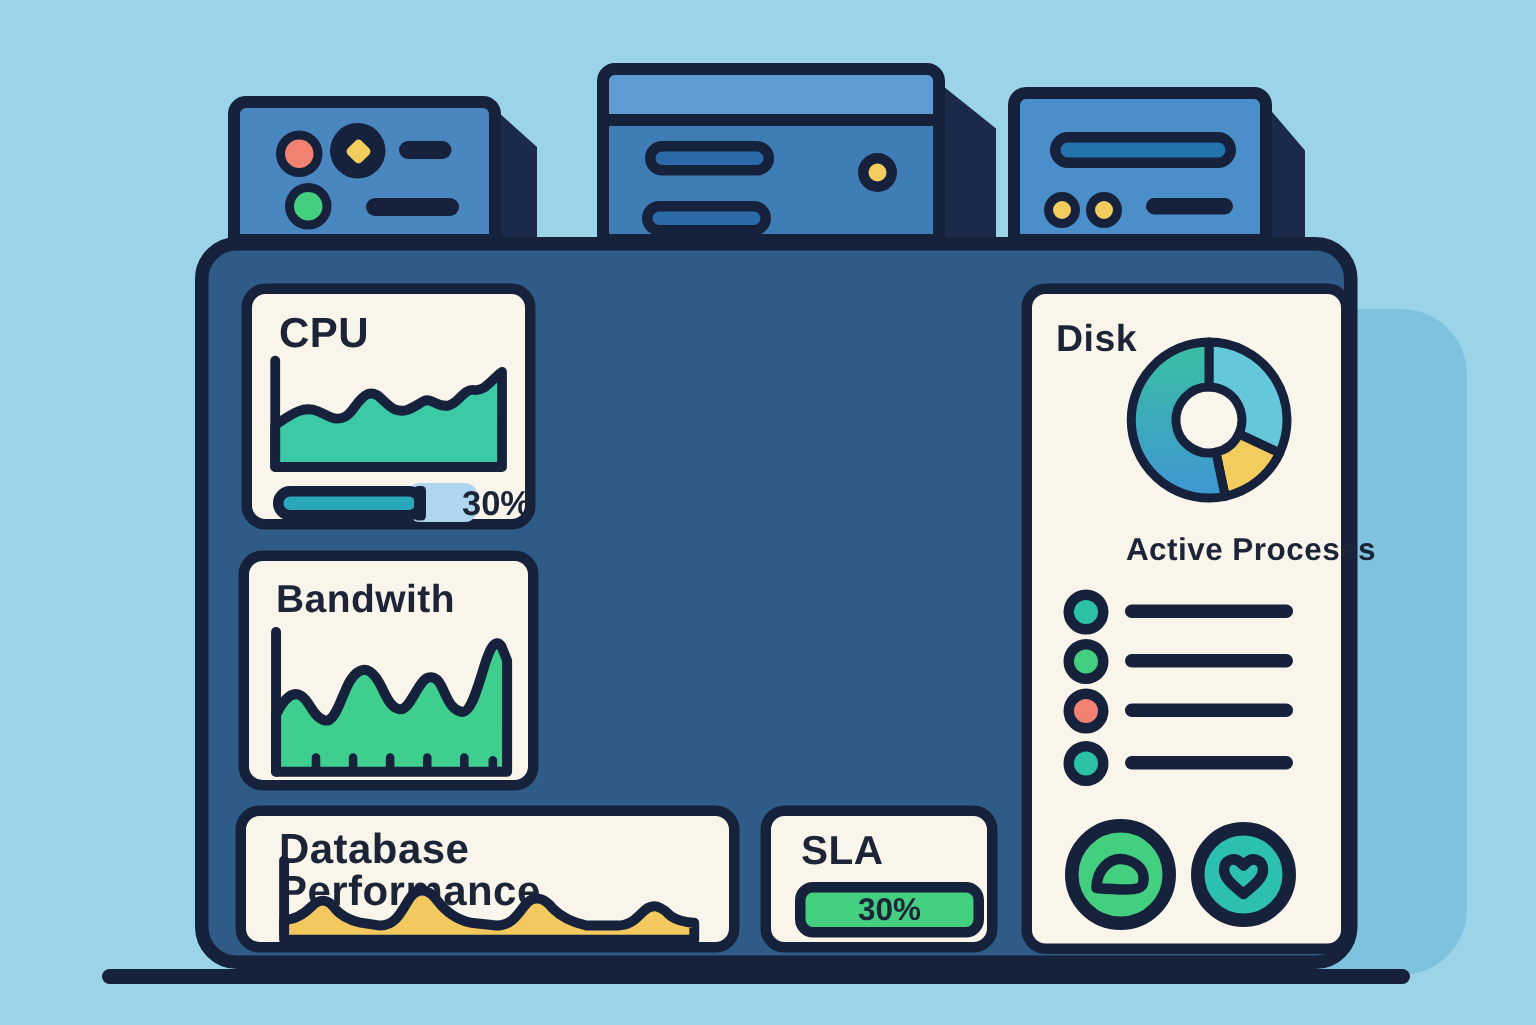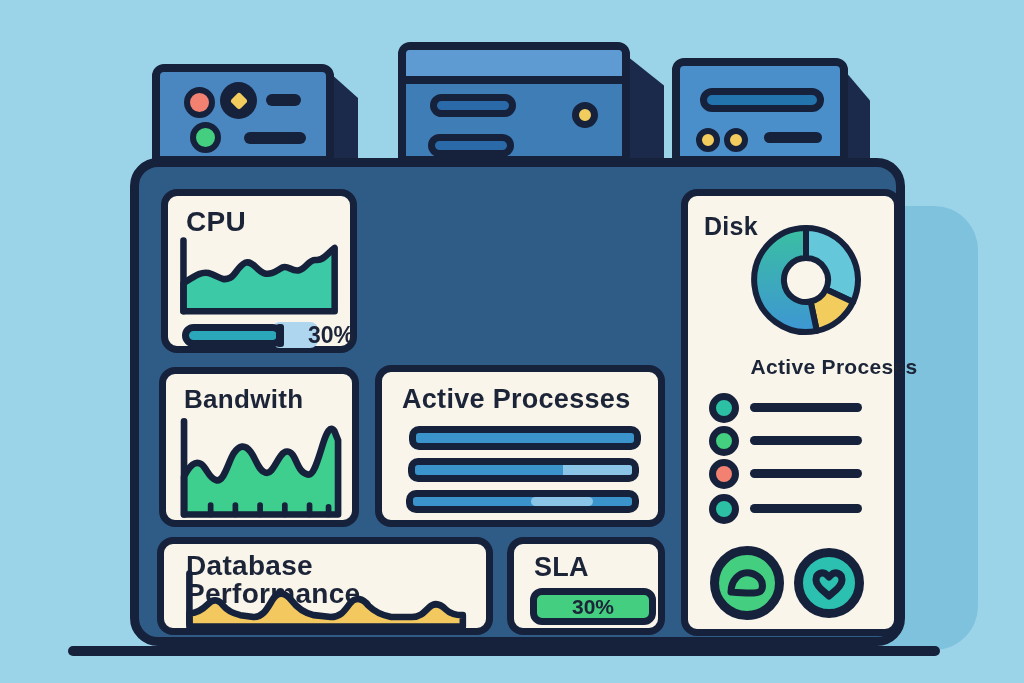--- a/index.html
+++ b/index.html
@@ -145,30 +145,20 @@
 
     <div class="panel" style="left:20px;top:200px;width:200px;height:160px;text-decoration:underline;">
       <div class="panel-title" style="left:18px;top:12px;font-size:26px;">Bandwith</div>
       <svg width="180" height="116" viewBox="0 0 180 122" style="position:absolute;left:6px;top:34px;">
         <path d="M8,72 C14,60 20,55 26,59 C32,63 34,74 42,76 C50,78 54,58 60,48 C66,39 72,38 78,46 C84,54 86,66 94,68 C100,70 104,58 110,50 C114,44 120,44 124,52 C128,60 130,68 138,70 C144,71 148,58 154,38 C158,25 162,18 166,24 L170,34 L170,112 L8,112 Z" stroke="#16213c" stroke-width="7" stroke-linejoin="round" fill="#3ecf8e"></path>
         <path d="M8,14 L8,112" fill="none" stroke="#16213c" stroke-width="7" stroke-linecap="round"></path>
         <path d="M36,102 L36,112 M62,102 L62,112 M88,102 L88,112 M114,102 L114,112 M140,102 L140,112 M160,104 L160,112" fill="none" stroke="#16213c" stroke-width="6" stroke-linecap="round"></path>
       </svg>
     </div>
 
-    <div class="panel" style="left:236px;top:198px;width:290px;height:162px;">
-      <div class="panel-title" style="left:20px;top:14px;font-size:27px;">Active Processes</div>
-      <div class="proc-bar" style="left: 27px; top: 54px; width: 232px; height: 24px; background-color: rgb(59, 147, 203);"></div>
-      <div class="proc-bar" style="left: 26px; top: 86px; width: 231px; height: 24px; background-color: rgb(59, 147, 203);">
-        <div class="lite" style="right: 0px; width: 32%; background-color: rgb(138, 196, 230);"></div>
-      </div>
-      <div class="proc-bar" style="left: 24px; top: 118px; width: 233px; height: 23px; background-color: rgb(59, 147, 203);">
-        <div class="lite" style="right: 18%; width: 28%; border-radius: 6px; background-color: rgb(138, 196, 230);"></div>
-      </div>
-    </div>
 
     <div class="panel" style="left:18px;top:370px;width:336px;height:98px;">
       <div class="panel-title" style="left:22px;top:8px;font-size:28px;">Database Performance</div>
       <svg width="308" height="66" viewBox="0 0 310 70" style="position:absolute;left:10px;top:24px;">
         <path d="M8,48 C16,48 22,44 28,38 C34,32 40,34 44,40 C48,45 54,48 62,50 L76,52 C86,52 90,44 96,34 C102,24 110,26 116,34 C122,42 130,48 140,50 L158,52 C168,52 172,46 178,38 C184,30 192,32 198,40 C204,46 212,50 222,52 L244,52 C252,52 256,48 262,42 C268,36 274,38 280,44 C284,48 292,50 298,50 L298,62 L8,62 Z" stroke="#16213c" stroke-width="7" stroke-linejoin="round" fill="#f3c95f"></path>
         <path d="M8,6 L8,58" fill="none" stroke="#16213c" stroke-width="7" stroke-linecap="round"></path>
       </svg>
     </div>
 
     <div class="panel" style="left:368px;top:370px;width:158px;height:98px;padding-left:13px;">

